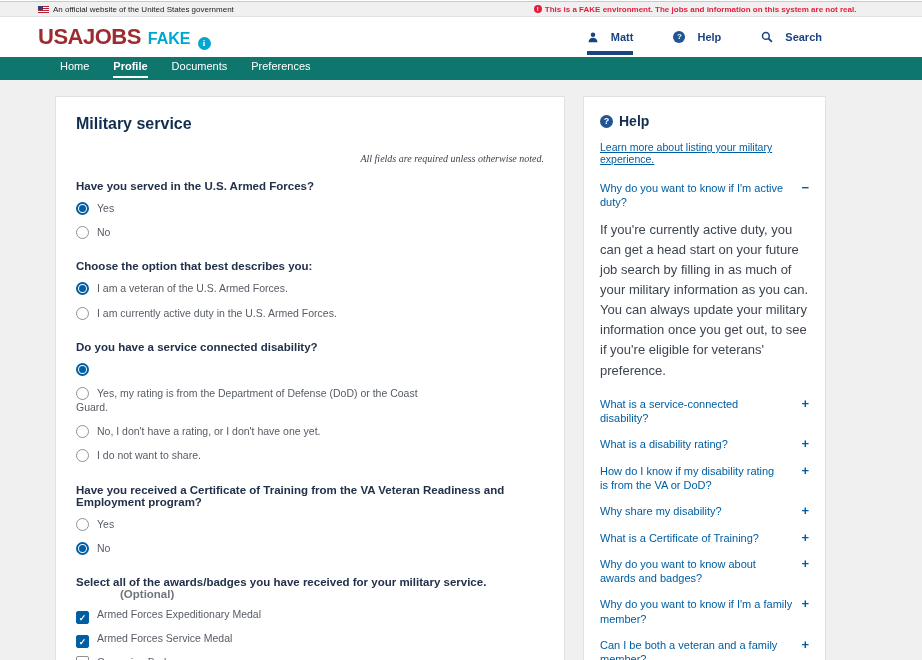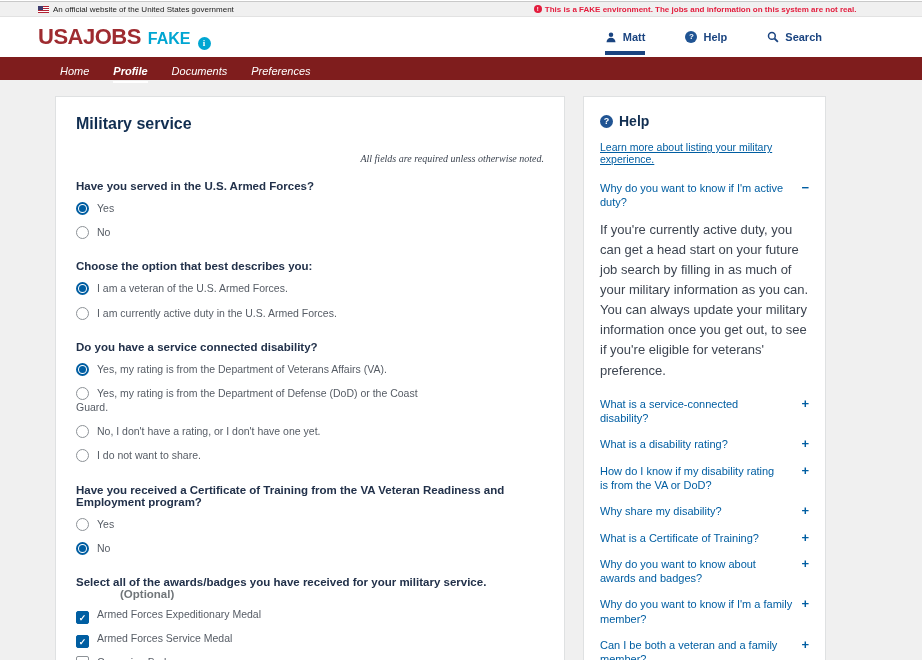--- a/index.html
+++ b/index.html
@@ -28,28 +28,28 @@
     font-size:6px; line-height:8px; text-align:center; font-weight:bold; display:inline-block; }
   
   .site-header { height:40px; background:#fff; display:flex; align-items:center; }
   .logo-wrap { margin-left:38px; display:flex; align-items:baseline; gap:7px; cursor:pointer; }
   .logo { font-size:22px; font-weight:bold; letter-spacing:-0.5px; color:#9e2b30; }
   .fake-label { font-size:16px; font-weight:bold; color:#00a6d2; }
   .info-icon { width:13px; height:13px; border-radius:50%; background:#00a6d2; color:#fff;
     display:inline-block; text-align:center; font-size:9px; line-height:13px; font-weight:bold;
     font-family:"Liberation Serif", serif; position:relative; top:2px; }
   .header-right { margin-left:auto; margin-right:98px; display:flex; gap:36px; }
-  .header-item { display:flex; align-items:center; gap:6px; color:#1a4480;
+  .header-item { display:flex; align-items:center; gap:12px; color:#1a4480;
     font-size:11px; font-weight:bold; cursor:pointer; position:relative; padding:6px 2px; }
   .header-item.active::after { content:''; position:absolute; left:2px; right:2px; bottom:-6px;
     height:4px; background:#1a4480; }
   .hicon { width:12px; height:12px; display:inline-block; }
   
-  .main-nav { height:23px; background:#7f1d1d; display:flex; align-items:flex-end; gap:24px;
-    padding-left:60px;font-style:italic; }
+  .main-nav { height:23px; background:#0f766e; display:flex; align-items:flex-start; gap:24px;
+    padding-left:60px; }
   .nav-item { color:#fff; font-size:11px; cursor:pointer; position:relative; padding:3px 0; }
   .nav-item.active { font-weight:bold; }
   .nav-item.active::after { content:''; position:absolute; left:0; right:0; bottom:-3px;
     height:2px; background:#fff; }
   
   .page { display:flex; align-items:flex-start; padding:16px 0 0 55px; gap:18px; }
   .card { background:#fff; border:1px solid #dfe1e2; }
   .form-card { width:510px; padding:18px 20px 16px 20px; }
   .help-card { width:243px; padding:16px 16px 18px 16px; }
   
@@ -159,21 +159,21 @@
     <div class="question">Choose the option that best describes you:</div>
     <label class="opt-row">
       <span class="radio selected"></span><span>I am a veteran of the U.S. Armed Forces.</span>
     </label>
     <label class="opt-row">
       <span class="radio"></span><span>I am currently active duty in the U.S. Armed Forces.</span>
     </label>
 
     <div class="question">Do you have a service connected disability?</div>
     <label class="opt-row">
-      <span class="radio selected"></span><span>Yes, my rating is from the Department of Veterans Affairs (VA).</span>
+      <span class="radio selected"></span>
     </label>
     <label class="opt-row narrow">
       <span class="radio"></span><span>Yes, my rating is from the Department of Defense (DoD) or the Coast Guard.</span>
     </label>
     <label class="opt-row">
       <span class="radio"></span><span>No, I don't have a rating, or I don't have one yet.</span>
     </label>
     <label class="opt-row">
       <span class="radio"></span><span>I do not want to share.</span>
     </label>

